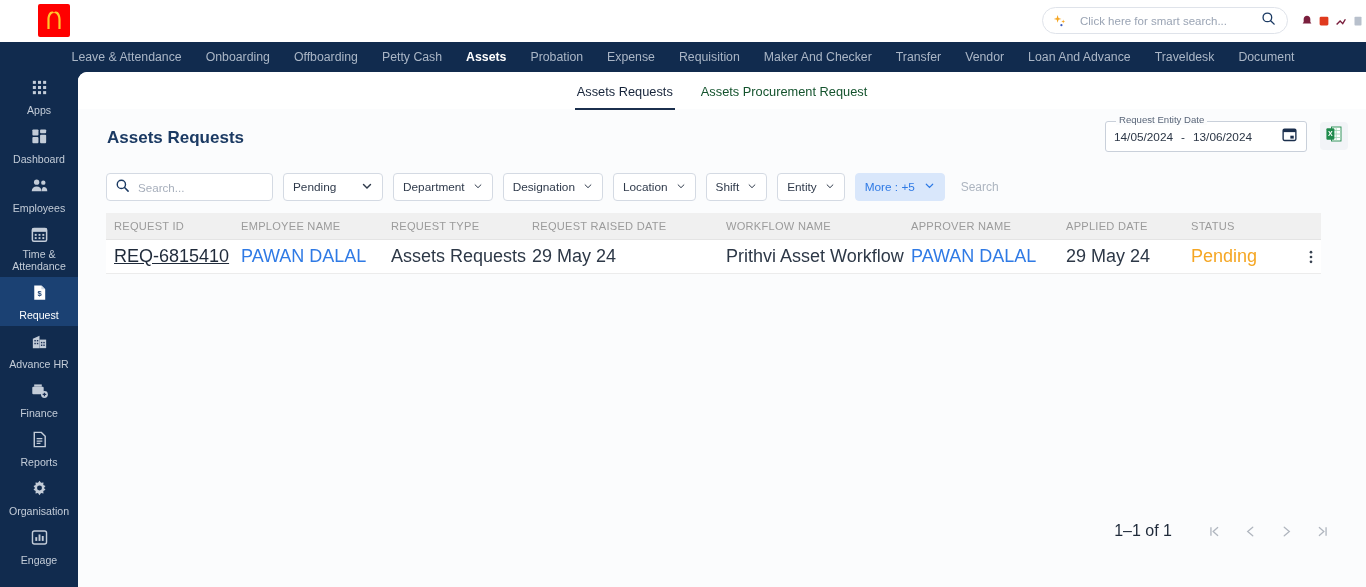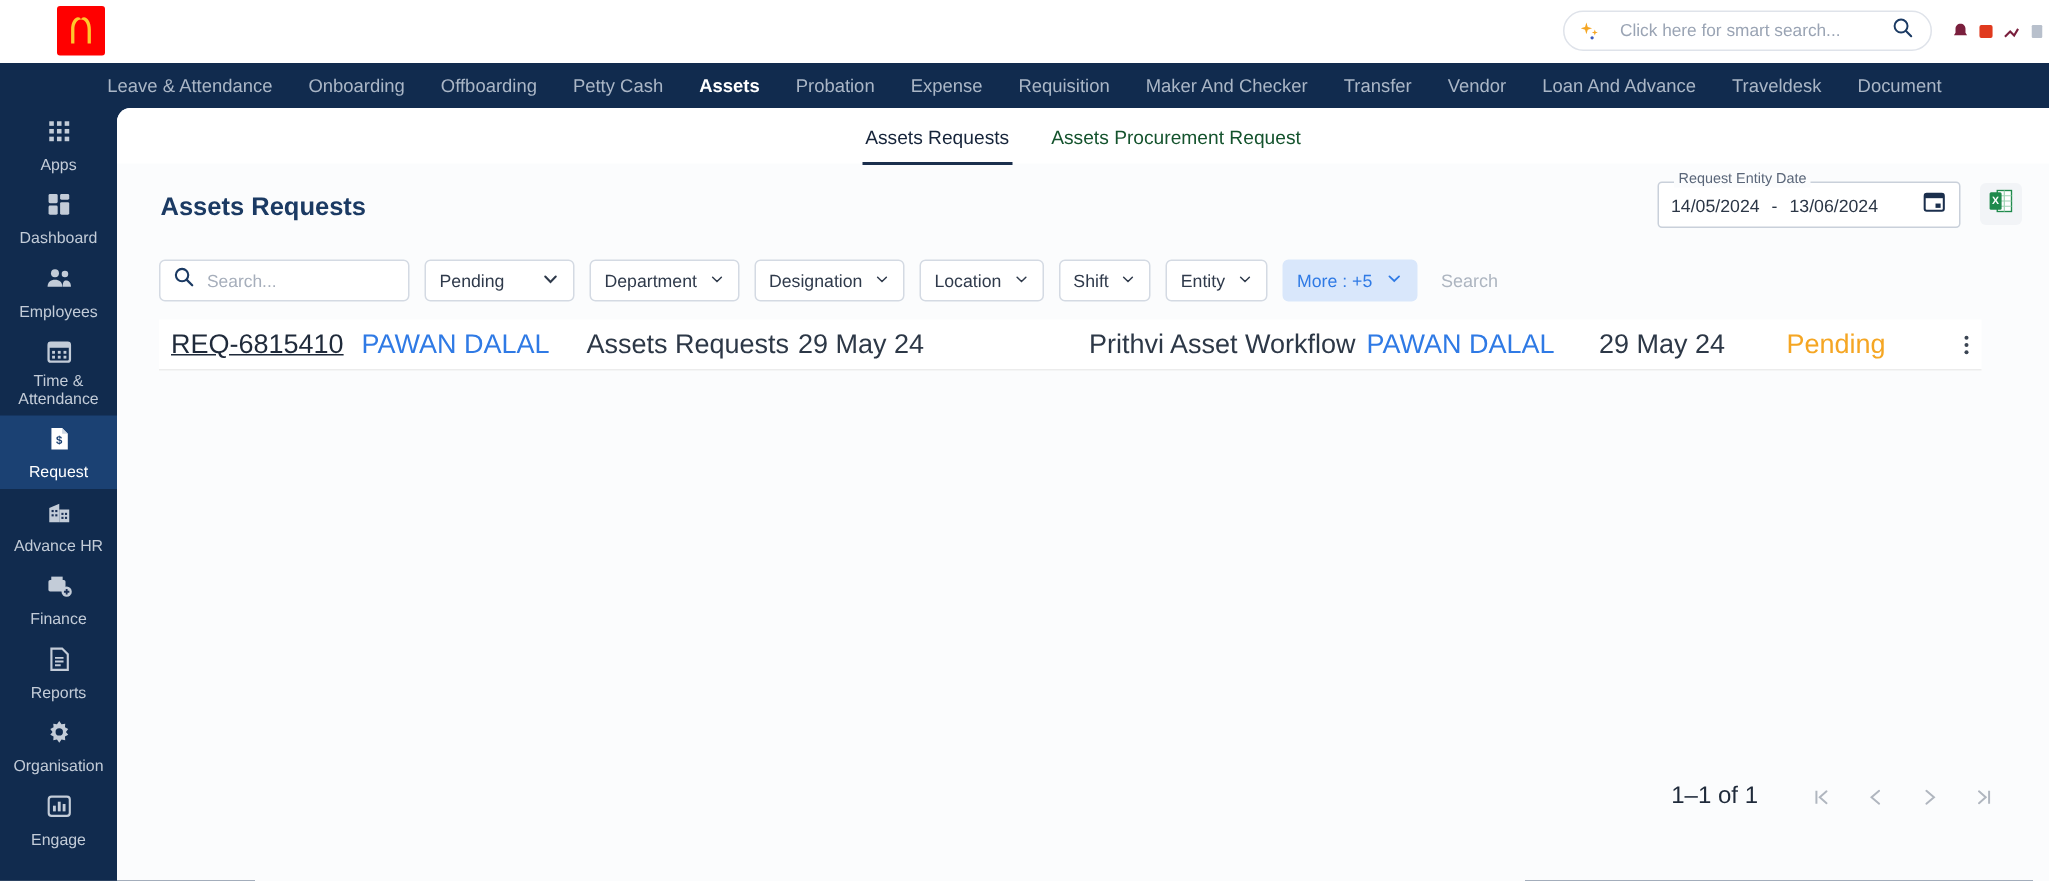--- a/index.html
+++ b/index.html
@@ -518,20 +518,31 @@
         <svg width="11" height="11" viewBox="0 0 12 12">
               <path d="M2.5 4.6 L6 8 L9.5 4.6" fill="none" stroke="#2f7ae5" stroke-width="1.3" stroke-linecap="round"></path>
             </svg>
       </span>
     </div>
 
     <div class="reset-btn">Search</div>
   </div>
 
   <div class="table">
+    <div class="thead">
+      <div class="th c1">REQUEST ID</div>
+      <div class="th c2">EMPLOYEE NAME</div>
+      <div class="th c3">REQUEST TYPE</div>
+      <div class="th c4">REQUEST RAISED DATE</div>
+      <div class="th c5">WORKFLOW NAME</div>
+      <div class="th c6">APPROVER NAME</div>
+      <div class="th c7">APPLIED DATE</div>
+      <div class="th c8">STATUS</div>
+      <div class="th c9"></div>
+    </div>
 
     <div class="trow">
       <div class="td c1 idlink">REQ-6815410</div>
       <div class="td c2 link">PAWAN DALAL</div>
       <div class="td c3">Assets Requests</div>
       <div class="td c4">29 May 24</div>
       <div class="td c5">Prithvi Asset Workflow</div>
       <div class="td c6 link">PAWAN DALAL</div>
       <div class="td c7">29 May 24</div>
       <div class="td c8 status-pending">Pending</div>

